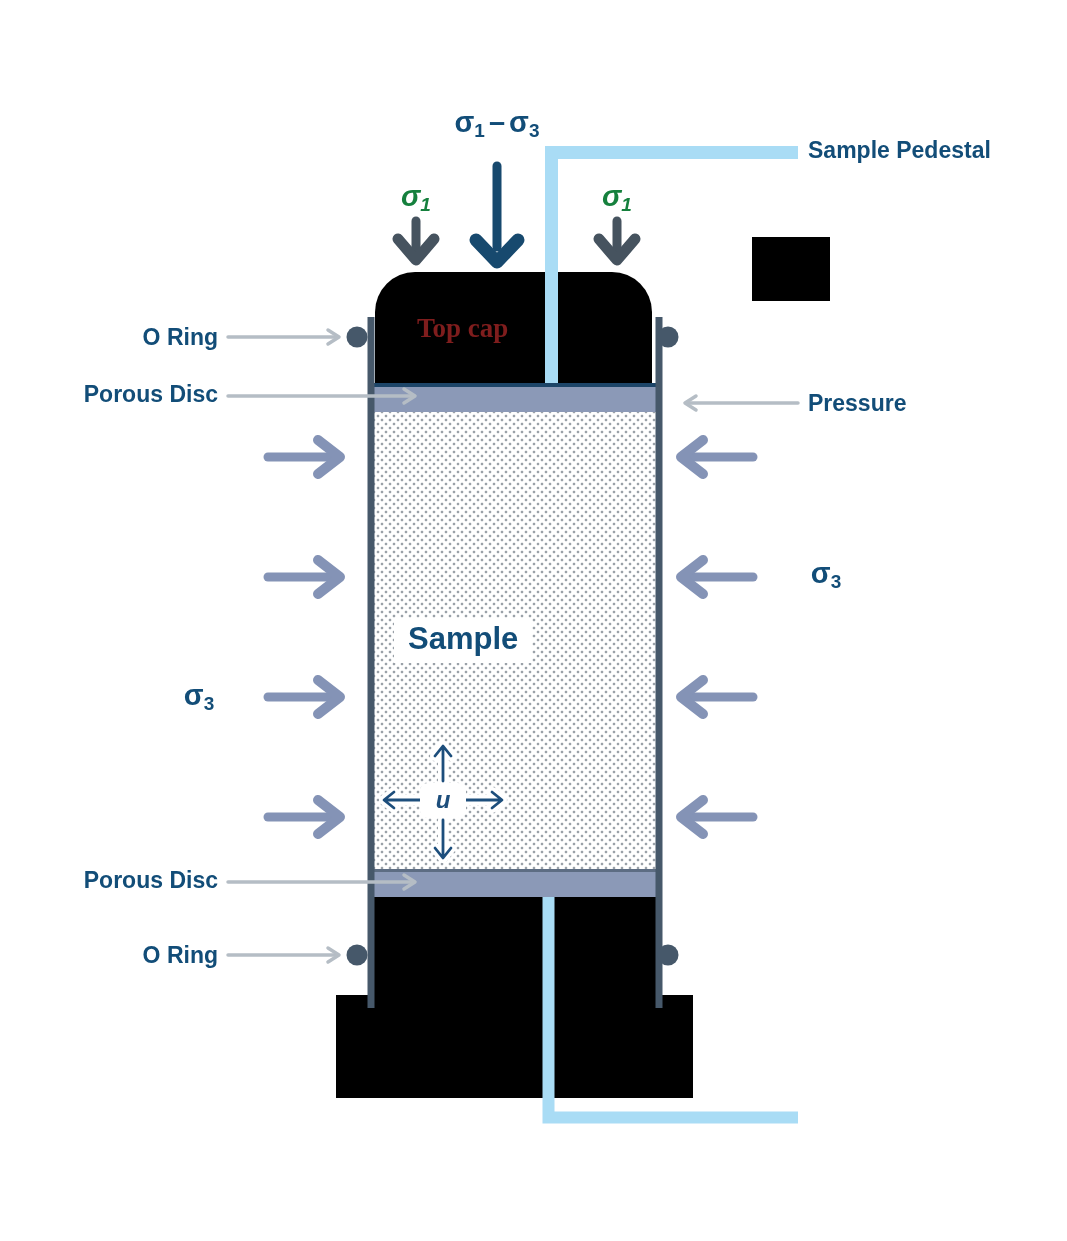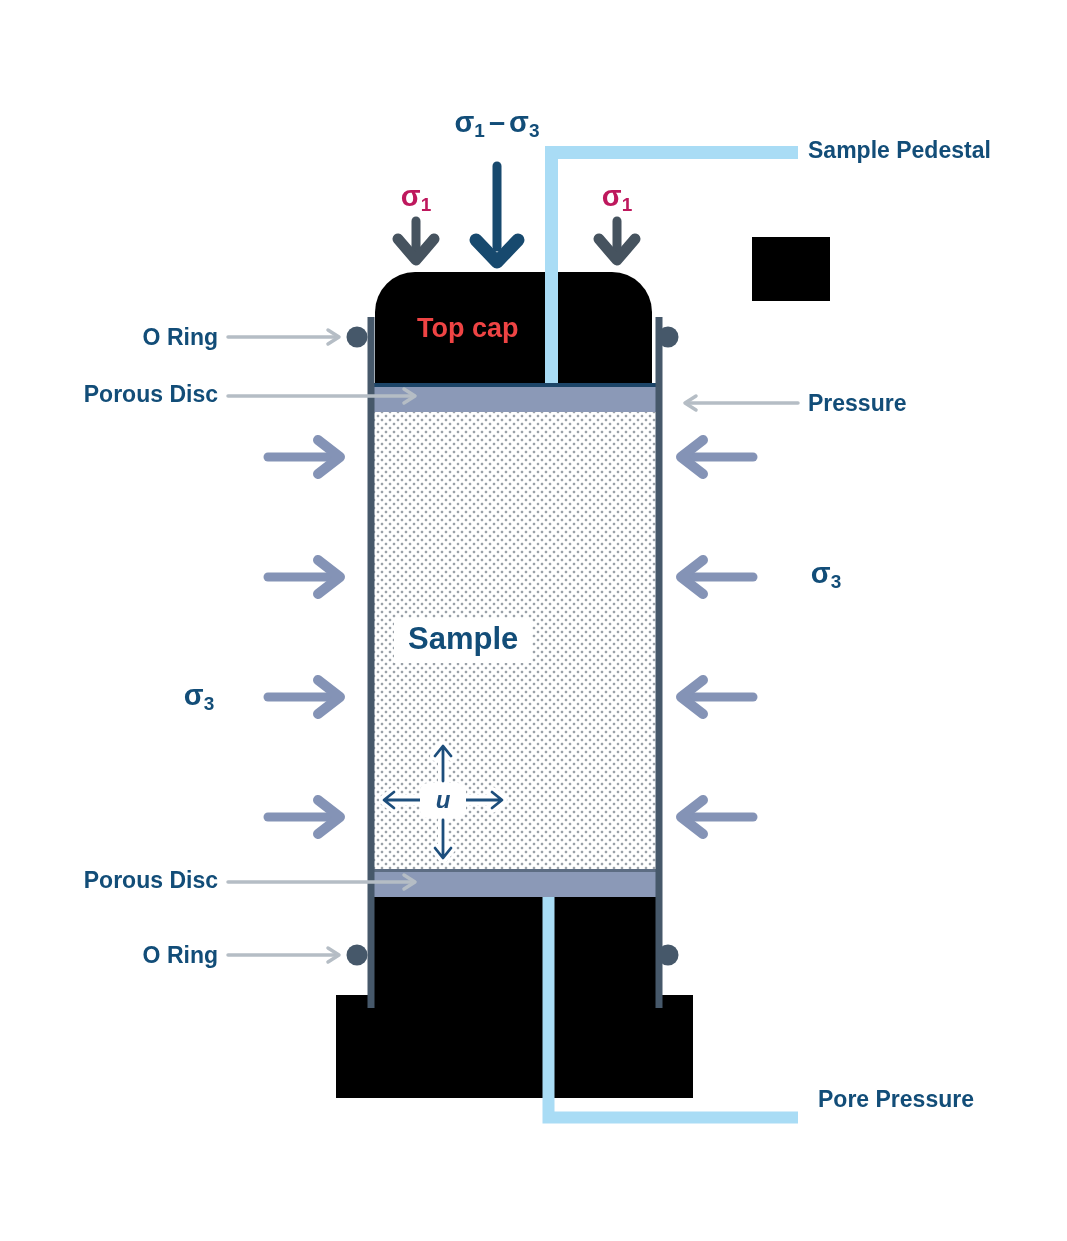--- a/index.html
+++ b/index.html
@@ -26,24 +26,24 @@
     background-image:
       radial-gradient(circle, #9aa1a8 1.5px, rgba(255,255,255,0) 1.6px),
       radial-gradient(circle, #9aa1a8 1.5px, rgba(255,255,255,0) 1.6px);
     background-size:8px 8px;
     background-position:0 0, 4px 4px;
   }
 
   
   .lbl { position:absolute; z-index:8; color:#124d78; font-size:23px; font-weight:700; white-space:nowrap; }
   .lbl.right-align { text-align:left; }
-  .white-txt { position:absolute; z-index:8; color:#ef4444; font-size:27px; font-weight:700; line-height:34px; white-space:nowrap; }
+  .white-txt { position:absolute; z-index:8; color:#7f1d1d; font-size:27px; font-weight:700; line-height:34px; white-space:nowrap;font-family:Liberation Serif, serif; }
   .sig-lbl { position:absolute; z-index:8; font-size:29px; font-weight:700; color:#124d78; white-space:nowrap; text-align:center; }
   .sig-lbl .sub { font-size:19px; position:relative; top:5px; }
-  .sig-lbl.slate { color:#be185d; }
+  .sig-lbl.slate { color:#15803d;font-style:italic; }
   .sig-lbl .dash { padding:0 4px; }
   .sample-pill {
     position:absolute; z-index:8; left:394px; top:618px; padding:3px 14px 6px 14px;
     background:#ffffff; color:#124d78; font-size:31px; font-weight:700;
   }
   .u-pill {
     position:absolute; z-index:8; left:420px; top:783px; width:46px; height:35px;
     background:#ffffff; border-radius:8px; color:#1d4e7c;
     font-size:24px; font-weight:700; font-style:italic;
     text-align:center; line-height:34px;
@@ -197,21 +197,20 @@
 
   <div class="lbl right-align" style="right:849px; top:381px;">Porous Disc</div>
 
   <div class="lbl" style="left:808px; top:390px;">Pressure</div>
 
   <div class="lbl right-align" style="right:849px; top:867px;">Porous Disc</div>
 
   <div class="lbl right-align" style="right:849px; top:942px;">O Ring</div>
 
   <div class="lbl measure-lines" style="left:818px; top:1082px;">
-    <div>Pore Pressure</div>
   </div>
 
   <div class="white-txt" style="left:417px; top:311px;">Top cap</div>
 
 
   <div class="sample-pill">Sample</div>
 
   <div class="u-pill">u</div>
 
 </div>

